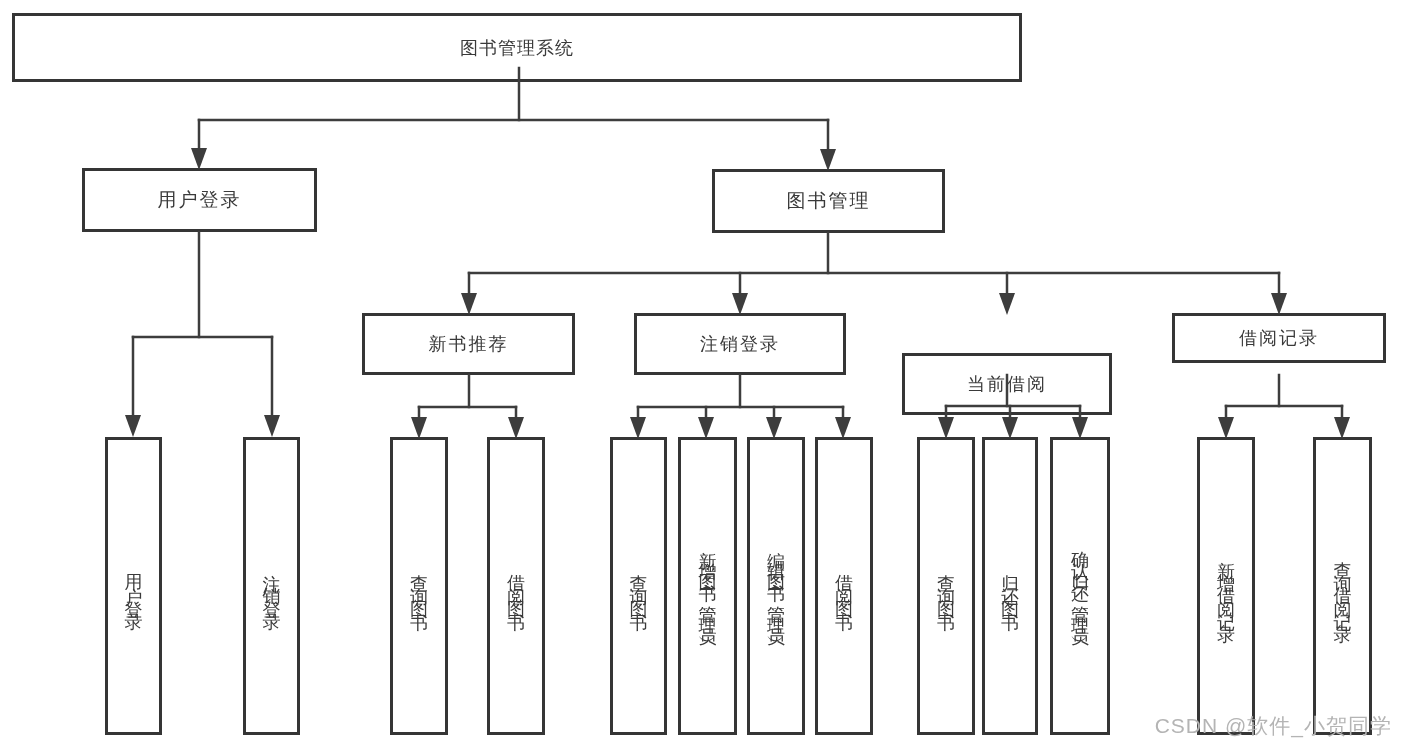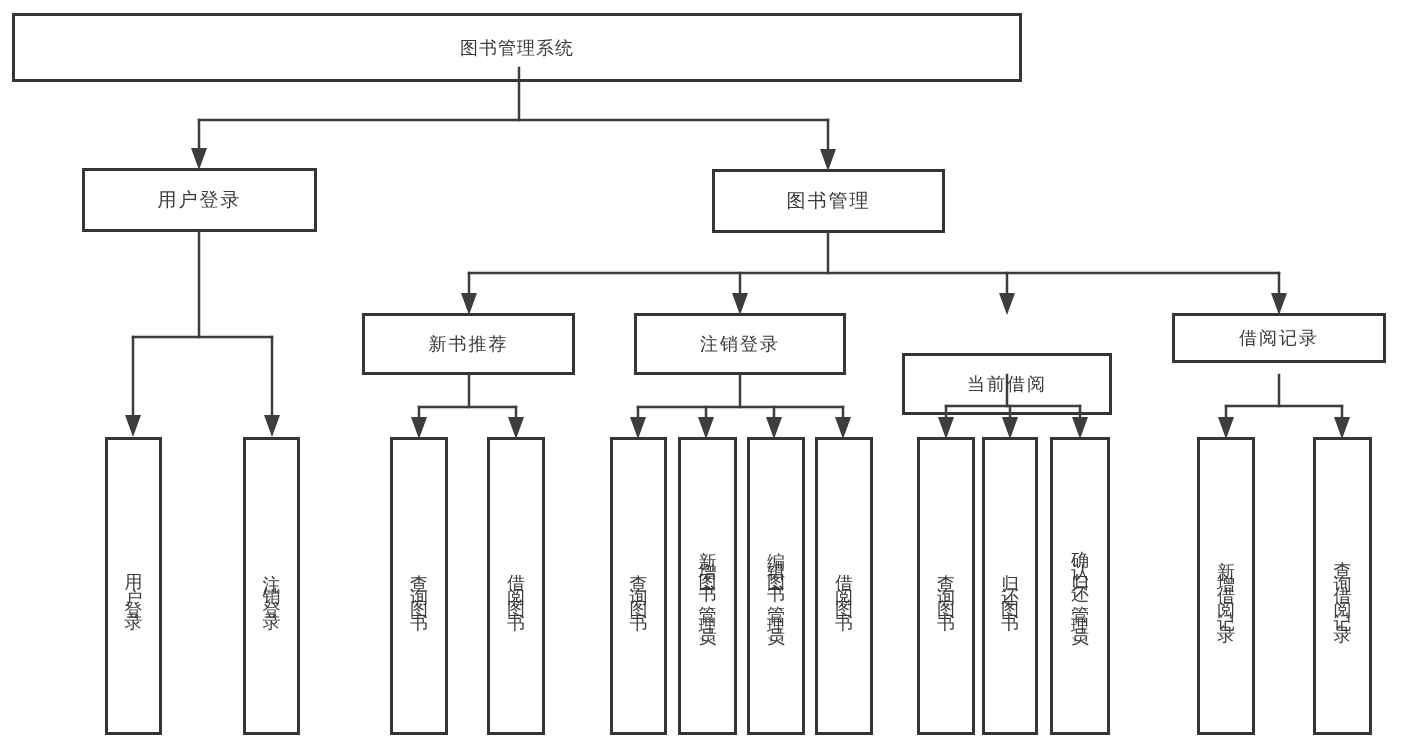--- a/index.html
+++ b/index.html
@@ -169,14 +169,15 @@
     <span class="v-text long">确认归还（管理员）</span>
   </div>
 
   <div class="box leaf-box" style="left:1197px;top:437px;width:58px;height:298px;">
     <span class="v-text">新增借阅记录</span>
   </div>
   <div class="box leaf-box" style="left:1313px;top:437px;width:59px;height:298px;">
     <span class="v-text">查询借阅记录</span>
   </div>
 
+  <div class="watermark">CSDN @软件_小贺同学</div>
 
 </div>
 
 </body></html>

